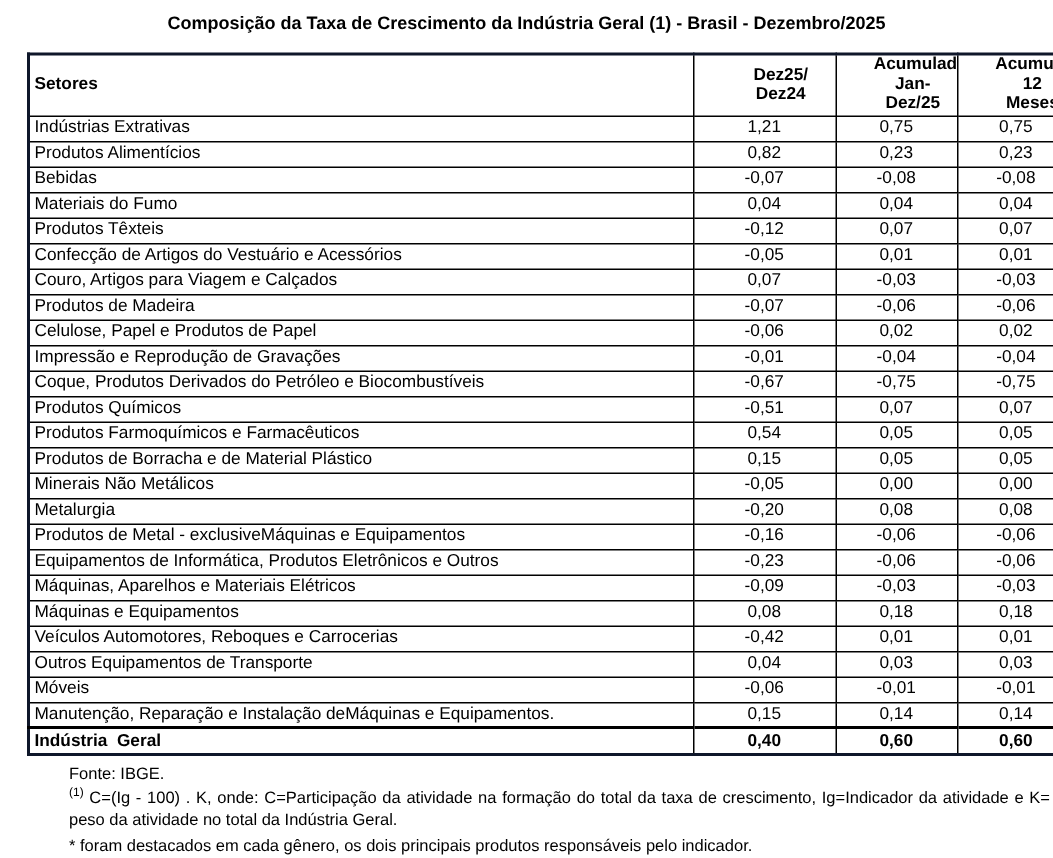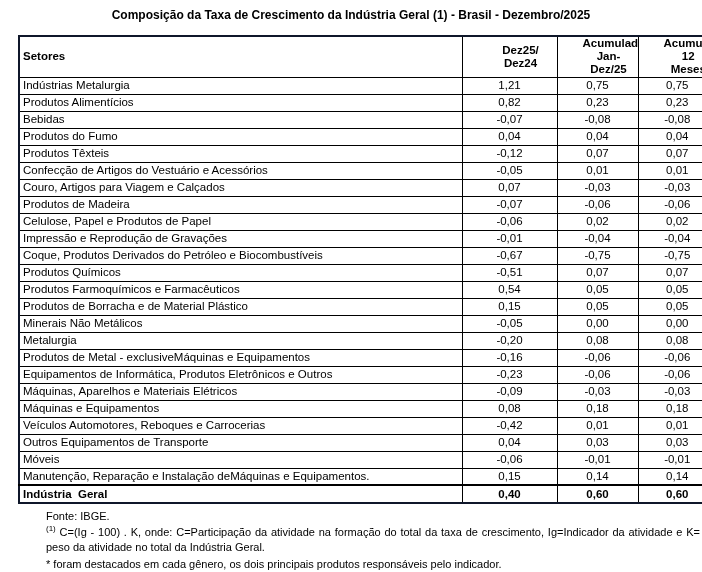--- a/index.html
+++ b/index.html
@@ -76,39 +76,39 @@
 Dez24</th>
         <th class="val-head">Acumulado
 Jan-Dez/25</th>
         <th class="val-head">Acumulado
 12 Meses</th>
       </tr>
     </thead>
     <tbody id="table-body">
 
     <tr>
-          <td class="sector">Indústrias Metalurgia</td>
+          <td class="sector">Indústrias Extrativas</td>
           <td class="val">1,21</td>
           <td class="val">0,75</td>
           <td class="val">0,75</td>
         </tr>
         <tr>
           <td class="sector">Produtos Alimentícios</td>
           <td class="val">0,82</td>
           <td class="val">0,23</td>
           <td class="val">0,23</td>
         </tr>
         <tr>
           <td class="sector">Bebidas</td>
           <td class="val">-0,07</td>
           <td class="val">-0,08</td>
           <td class="val">-0,08</td>
         </tr>
         <tr>
-          <td class="sector">Produtos do Fumo</td>
+          <td class="sector">Materiais do Fumo</td>
           <td class="val">0,04</td>
           <td class="val">0,04</td>
           <td class="val">0,04</td>
         </tr>
         <tr>
           <td class="sector">Produtos Têxteis</td>
           <td class="val">-0,12</td>
           <td class="val">0,07</td>
           <td class="val">0,07</td>
         </tr>

